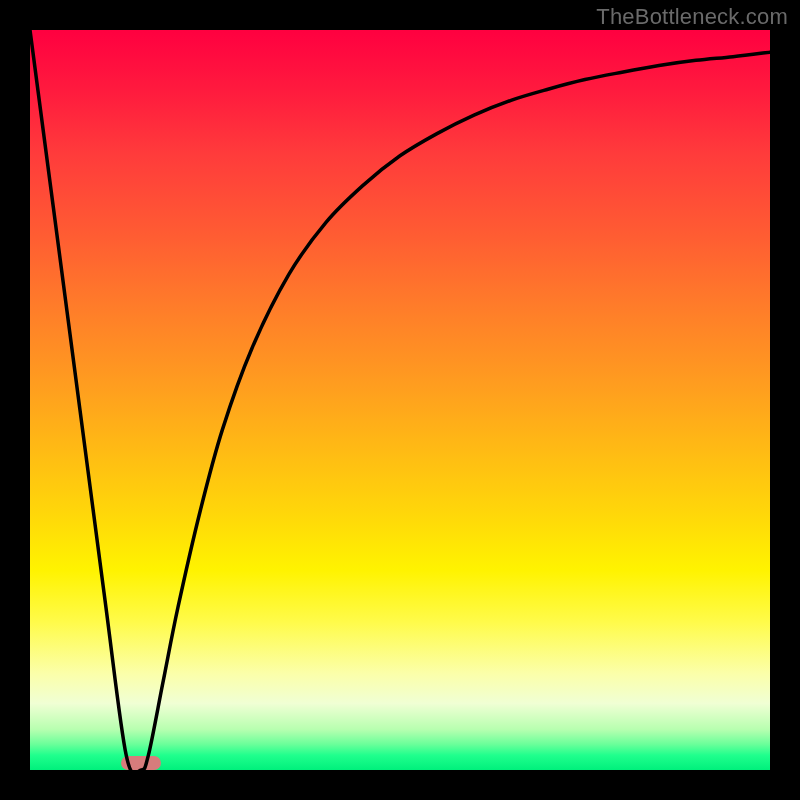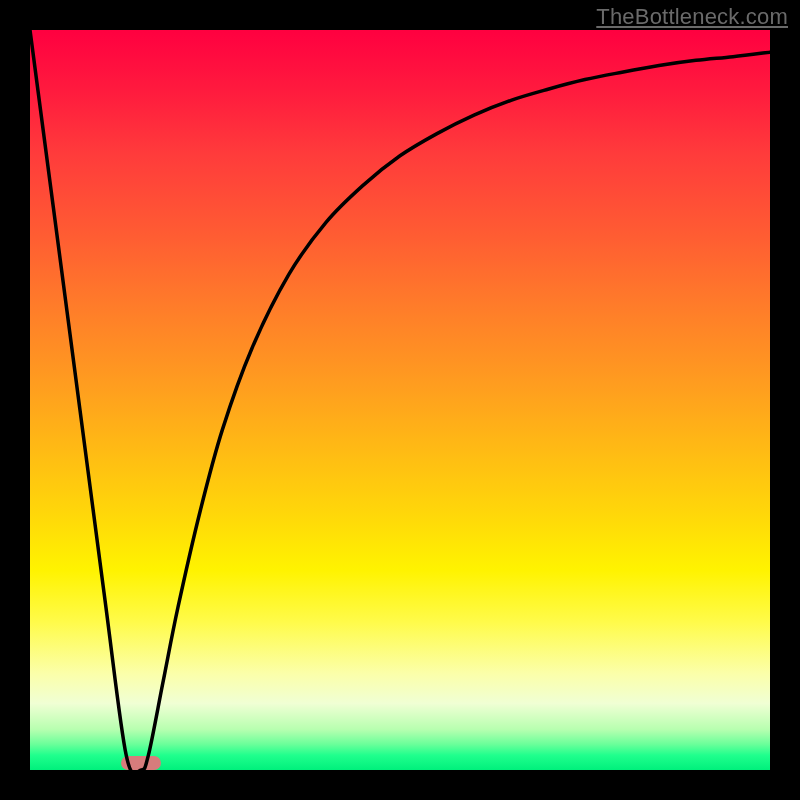--- a/index.html
+++ b/index.html
@@ -20,21 +20,20 @@
   .watermark {
     position: absolute;
     top: 4px;
     right: 12px;
     color: #6a6a6a;
     font-size: 22px;
     font-weight: 500;
     letter-spacing: 0.2px;
     z-index: 10;
     user-select: none;
-    text-decoration: underline;
   }
   .plot-area {
     position: absolute;
     left: 30px;
     top: 30px;
     width: 740px;
     height: 740px;
     overflow: hidden;
   }
   

